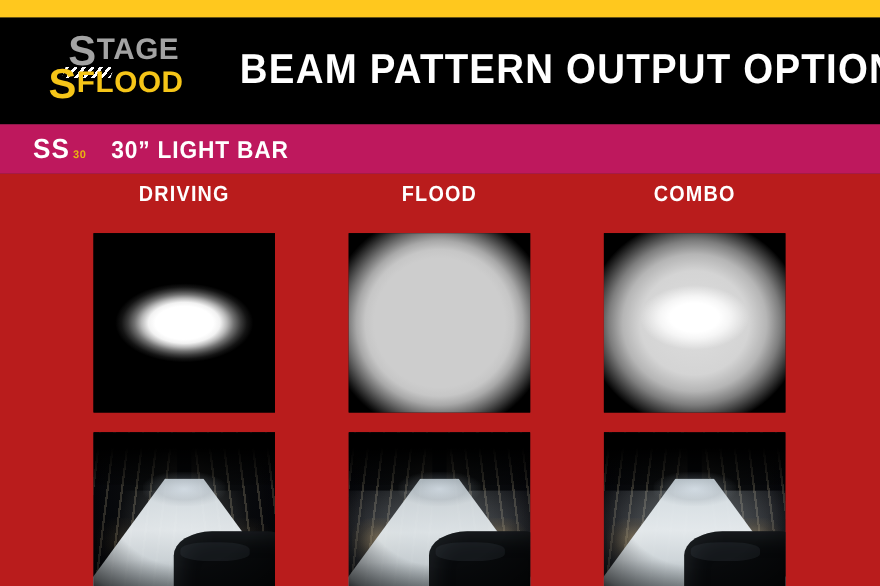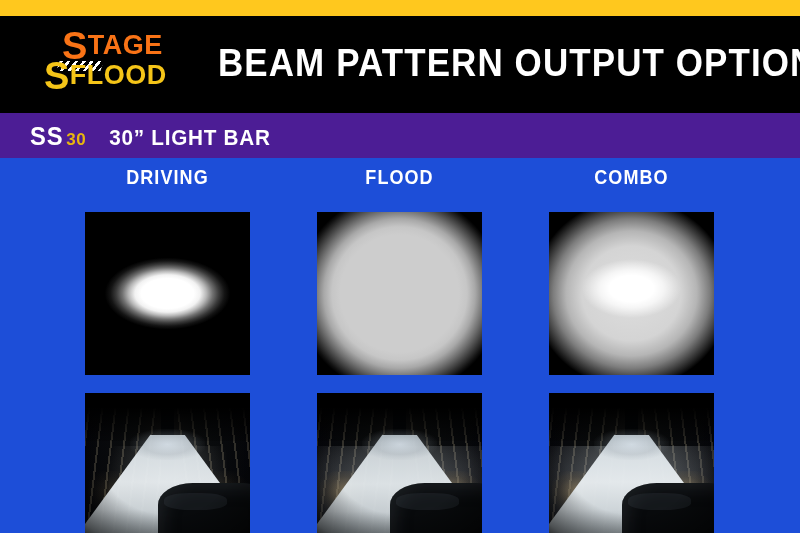--- a/index.html
+++ b/index.html
@@ -49,21 +49,21 @@
   .logo-row {
     position: absolute;
     white-space: nowrap;
     font-family: "Liberation Sans", sans-serif;
     font-weight: bold;
     letter-spacing: 0.5px;
   }
   .logo-stage {
     left: 30px;
     top: 0px;
-    color: #f97316;
+    color: #a3a3a3;
     font-size: 27px;
     line-height: 30px;
   }
   .logo-series {
     left: 12px;
     top: 30px;
     color: #f5c518;
     font-size: 27px;
     line-height: 30px;
   }
@@ -99,40 +99,40 @@
     white-space: nowrap;
     font-family: "Liberation Sans", sans-serif;
   }
 
   
   .subbar {
     position: absolute;
     left: 0; top: 113px;
     width: 800px;
     height: 45px;
-    background: #4c1d95;
+    background: #be185d;
   }
   .subbar-inner {
     position: absolute;
     left: 30px;
     top: 9px;
     display: flex;
     align-items: baseline;
     white-space: nowrap;
   }
   .model-badge {
     font-size: 25px;
     font-weight: bold;
     color: #ffffff;
     letter-spacing: 1px;
     transform: scaleX(0.95);
     transform-origin: left bottom;
   }
   .model-sub {
-    font-size: 17px;
+    font-size: 10px;
     font-weight: bold;
     color: #e8b60f;
     letter-spacing: 0.5px;
     margin-left: 1px;
   }
   .subbar-label {
     font-size: 22px;
     font-weight: bold;
     color: #ffffff;
     letter-spacing: 0.8px;
@@ -140,21 +140,21 @@
     transform: scaleX(0.94);
     transform-origin: left baseline;
   }
 
   
   .body-area {
     position: absolute;
     left: 0; top: 158px;
     width: 800px;
     height: 375px;
-    background: #1d4ed8;
+    background: #b91c1c;
   }
 
   .column {
     position: absolute;
     width: 165px;
     top: 0;
   }
   .col-1 { left: 85px; }
   .col-2 { left: 317px; }
   .col-3 { left: 549px; }

